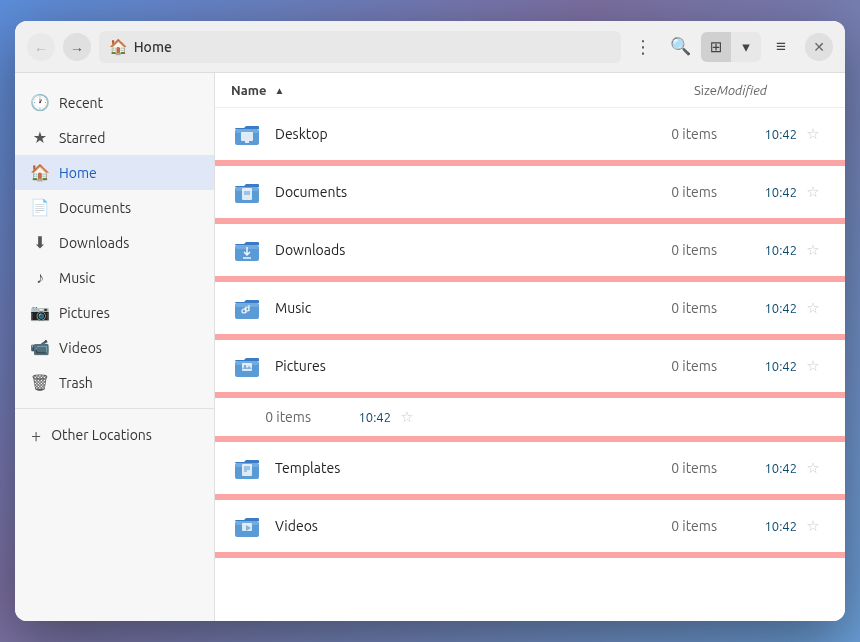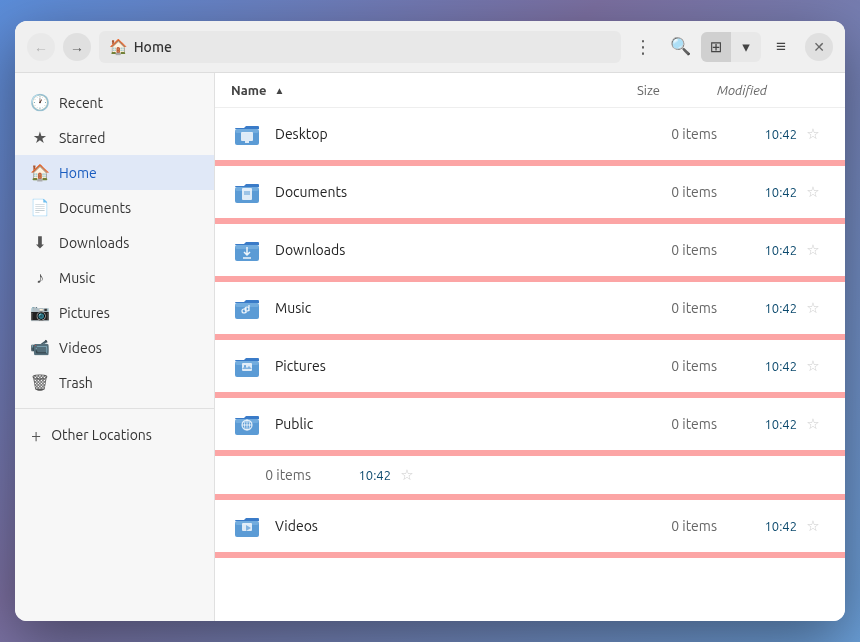--- a/index.html
+++ b/index.html
@@ -177,21 +177,21 @@
     .col-name {
       flex: 1;
       display: flex;
       align-items: center;
       gap: 8px;
       font-weight: 600;
       color: #444;
       cursor: pointer;
     }
     .sort-arrow { font-size: 10px; }
-    .col-size { width: 80px; }
+    .col-size { width: 80px; text-align: right; }
     .col-modified { width: 80px; text-align: left; font-style: italic; }
     .col-star { width: 32px; }
 
     
     .file-row {
       display: flex;
       align-items: center;
       padding: 10px 16px;
       border-bottom: 6px solid #fca5a5;
       cursor: pointer;
@@ -399,40 +399,40 @@
                   <circle cx="14" cy="16" r="1" fill="#5b9bd5"></circle>
                   <path d="M11 19 l3-3 2 2 2-2 3 3" fill="#5b9bd5" opacity="0.7"></path>
   </svg></div>
               <span>Pictures</span>
             </div>
             <div class="file-size">0 items</div>
             <div class="file-modified">10:42</div>
             <div class="file-star">☆</div>
           </div>
           <div class="file-row">
-            <div class="file-name-cell">
-              <div class="folder-icon"><svg viewBox="0 0 32 32" xmlns="http://www.w3.org/2000/svg">
-
-    <path d="M4 11 Q4 10 5 10 L13 10 L15 8 L27 8 Q28 8 28 9 L28 11 Z" fill="#3a7bc8"></path>
-
-    <rect x="4" y="11" width="24" height="16" rx="2" fill="#5b9bd5"></rect>
-
-    <rect x="4" y="11" width="24" height="4" rx="2" fill="#a8d4f5" opacity="0.3"></rect>
-    <circle cx="16" cy="17" r="5" stroke="white" stroke-width="1.2" fill="none" opacity="0.8"></circle>
-                  <line x1="16" y1="12" x2="16" y2="22" stroke="white" stroke-width="1" opacity="0.8"></line>
-                  <ellipse cx="16" cy="17" rx="2.5" ry="5" stroke="white" stroke-width="1" fill="none" opacity="0.7"></ellipse>
-                  <line x1="11" y1="17" x2="21" y2="17" stroke="white" stroke-width="1" opacity="0.8"></line>
-  </svg></div>
-              <span>Public</span>
-            </div>
-            <div class="file-size">0 items</div>
-            <div class="file-modified">10:42</div>
-            <div class="file-star">☆</div>
-          </div>
-          <div class="file-row">
+            <div class="file-size">0 items</div>
+            <div class="file-modified">10:42</div>
+            <div class="file-star">☆</div>
+          </div>
+          <div class="file-row">
+            <div class="file-name-cell">
+              <div class="folder-icon"><svg viewBox="0 0 32 32" xmlns="http://www.w3.org/2000/svg">
+
+    <path d="M4 11 Q4 10 5 10 L13 10 L15 8 L27 8 Q28 8 28 9 L28 11 Z" fill="#3a7bc8"></path>
+
+    <rect x="4" y="11" width="24" height="16" rx="2" fill="#5b9bd5"></rect>
+
+    <rect x="4" y="11" width="24" height="4" rx="2" fill="#a8d4f5" opacity="0.3"></rect>
+    <rect x="11" y="12" width="10" height="12" rx="1" fill="white" opacity="0.8"></rect>
+                  <line x1="13" y1="15" x2="19" y2="15" stroke="#5b9bd5" stroke-width="1"></line>
+                  <line x1="13" y1="17" x2="19" y2="17" stroke="#5b9bd5" stroke-width="1"></line>
+                  <line x1="13" y1="19" x2="16" y2="19" stroke="#5b9bd5" stroke-width="1"></line>
+  </svg></div>
+              <span>Templates</span>
+            </div>
             <div class="file-size">0 items</div>
             <div class="file-modified">10:42</div>
             <div class="file-star">☆</div>
           </div>
           <div class="file-row">
             <div class="file-name-cell">
               <div class="folder-icon"><svg viewBox="0 0 32 32" xmlns="http://www.w3.org/2000/svg">
 
     <path d="M4 11 Q4 10 5 10 L13 10 L15 8 L27 8 Q28 8 28 9 L28 11 Z" fill="#3a7bc8"></path>
 

